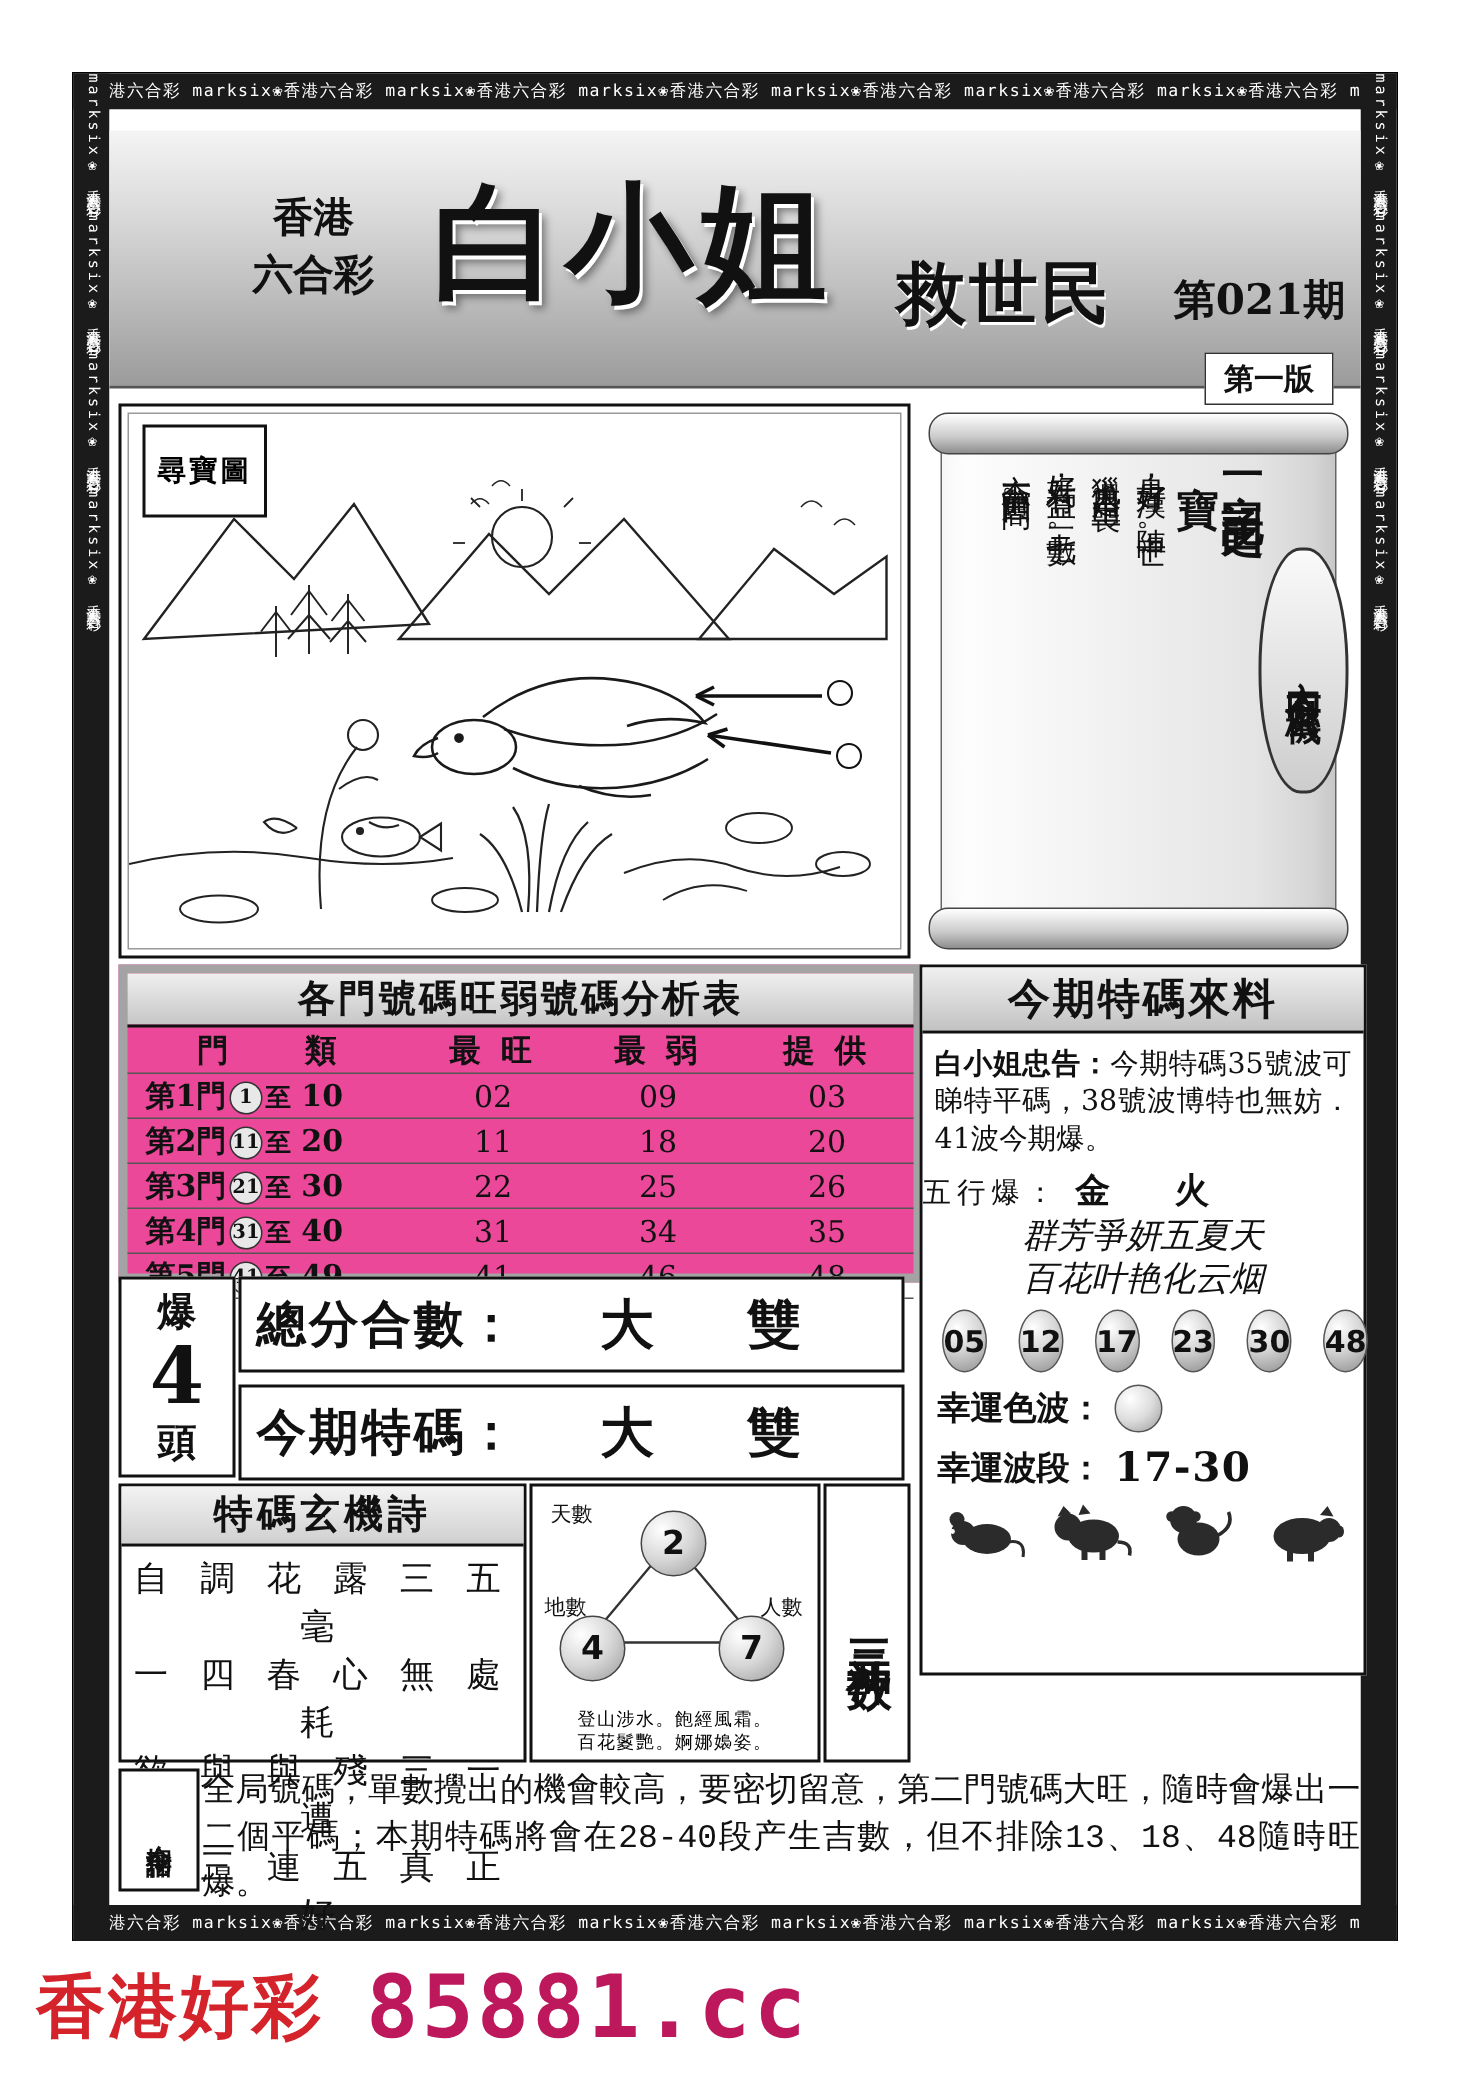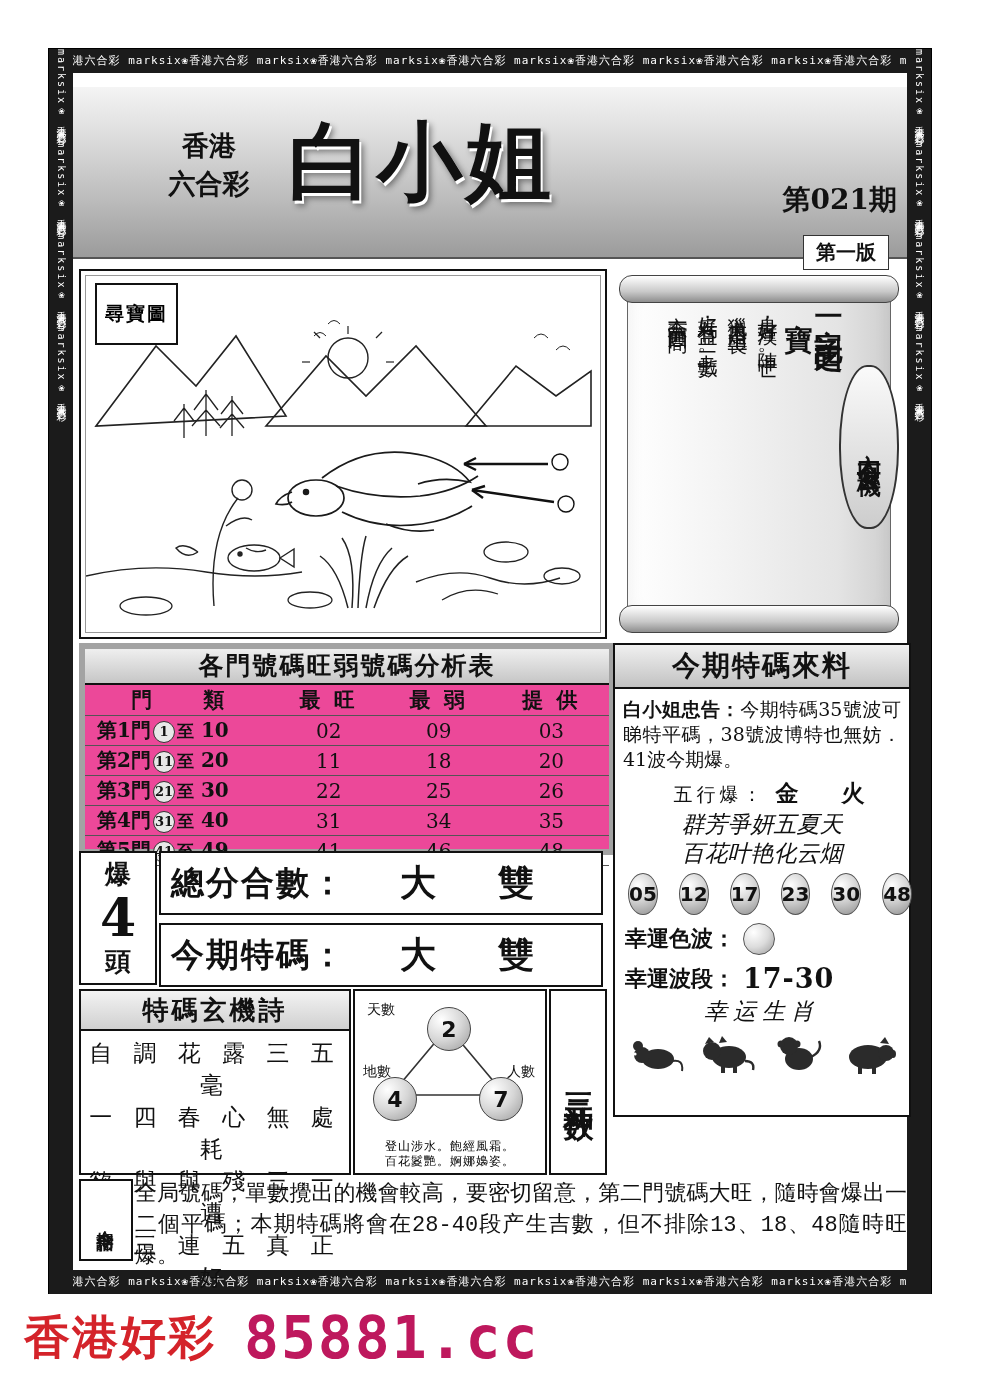--- a/index.html
+++ b/index.html
@@ -183,23 +183,23 @@
     font-family:"DejaVu Serif","Liberation Serif",serif;
     font-size:28px;font-weight:bold;letter-spacing:2px;color:#111;
   }
   .rb-text{
     padding:8px 8px 0 8px;
     font-family:"DejaVu Serif","Liberation Serif",serif;
     font-size:19px;line-height:25px;color:#111;text-align:justify;
   }
   .rb-text b{font-weight:bold;}
   .rb-five{
-    margin-top:6px;text-align:center;
-    font-family:"DejaVu Serif","Liberation Serif",serif;
-    font-size:19px;letter-spacing:4px;color:#111;padding-left:24px;
+    margin-top:6px;
+    font-family:"DejaVu Serif","Liberation Serif",serif;
+    font-size:19px;letter-spacing:4px;color:#111;
   }
   .rb-five .ink{font-size:23px;font-weight:bold;letter-spacing:10px;}
   .rb-couplet{
     margin-top:2px;display:flex;justify-content:center;gap:6px;
     font-family:"DejaVu Serif","Liberation Serif",serif;
   }
   .rb-couplet .col{display:flex;flex-direction:column;align-items:center;
     font-size:23px;line-height:27px;font-style:italic;color:#111;}
   .balls{
     margin-top:6px;display:flex;justify-content:center;gap:5px;
@@ -357,20 +357,21 @@
   </div>
 
   <div class="inner">
 
     <div class="masthead">
       <div class="mh-small">
         <div>香港</div>
         <div>六合彩</div>
       </div>
       <div class="mh-title">白小姐</div>
+      <div class="mh-sub">救世民</div>
       <div class="mh-issue">第021期</div>
       <div class="mh-edition">第一版</div>
     </div>
 
     <div class="pic">
       <div class="pic-inner">
         <svg width="512" height="352" viewBox="0 0 512 352">
           <rect x="0" y="0" width="512" height="352" fill="#ffffff"></rect>
 
           <path d="M10 150 L70 70 L110 110 L150 60 L200 140 Z" fill="none" stroke="#222" stroke-width="1.6"></path>
@@ -537,21 +538,20 @@
         <div class="ball">48</div>
       </div>
       <div class="luck-row">
         <span>幸運色波：</span>
         <span class="colorball"></span>
       </div>
       <div class="luck-row">
         <span>幸運波段：</span>
         <span class="luck-range">17-30</span>
       </div>
-      <div class="zodiac-title">幸运生肖</div>
       <div class="zodiac-row">
         <div class="zodiac">
           <svg width="56" height="44" viewBox="0 0 56 44">
               <g fill="#2b2b2b">
                 <ellipse cx="30" cy="28" rx="16" ry="10"></ellipse>
                 <circle cx="14" cy="24" r="8"></circle>
                 <circle cx="10" cy="15" r="5"></circle>
                 <path d="M44 30 q12 -2 10 10" stroke="#2b2b2b" stroke-width="2" fill="none"></path>
                 <circle cx="7" cy="23" r="1.6" fill="#fff"></circle>
               </g>

